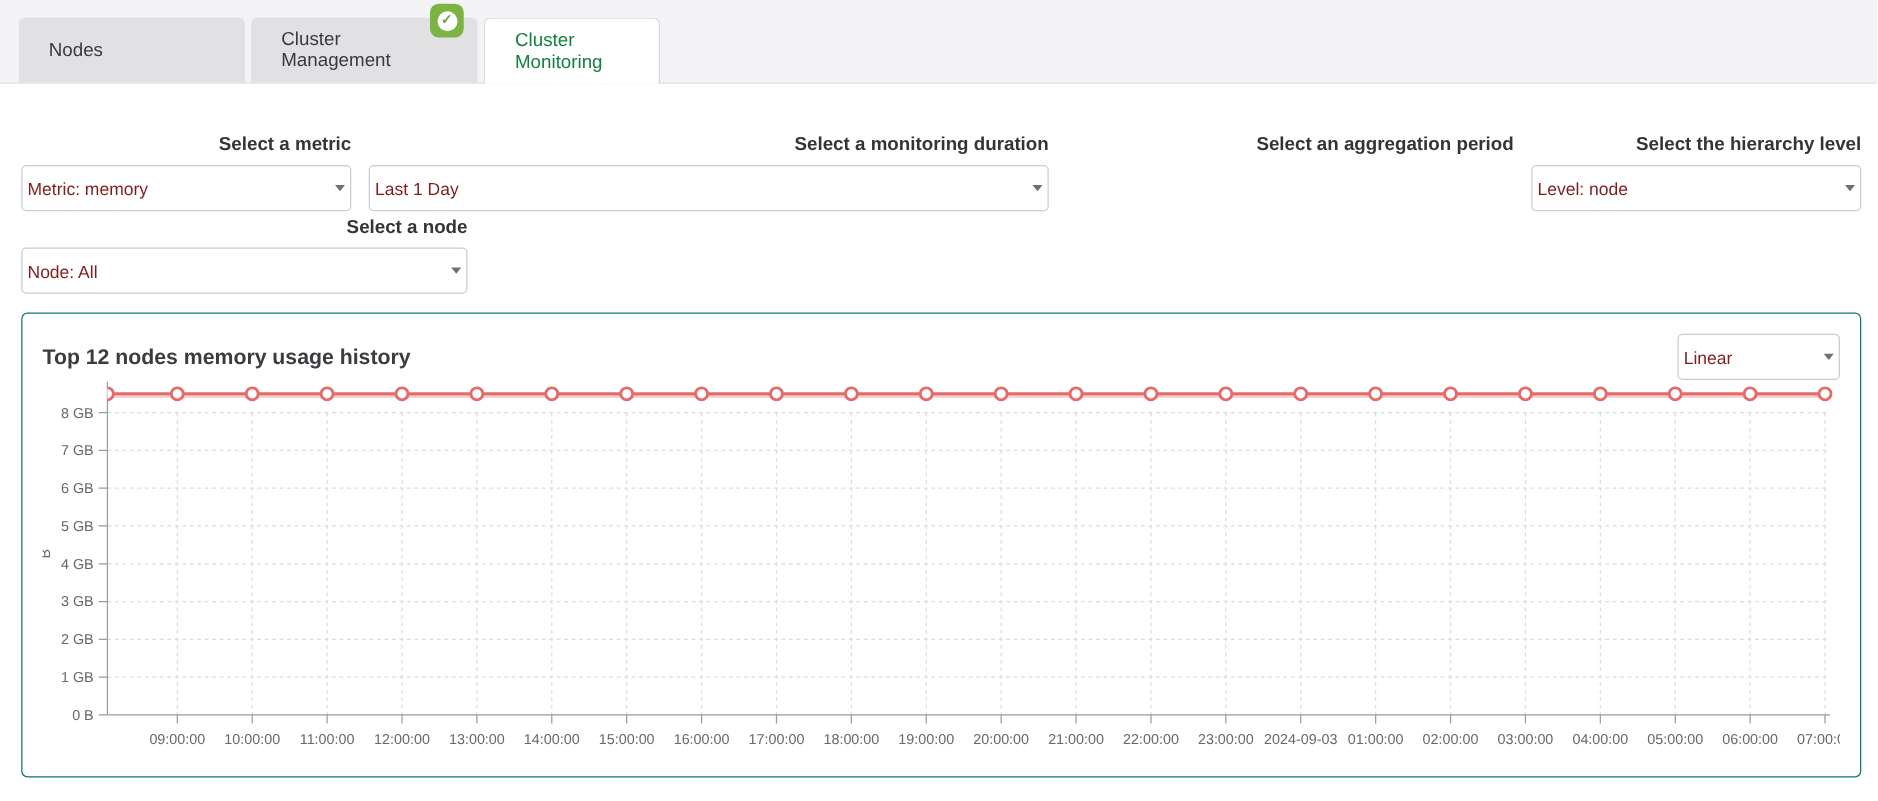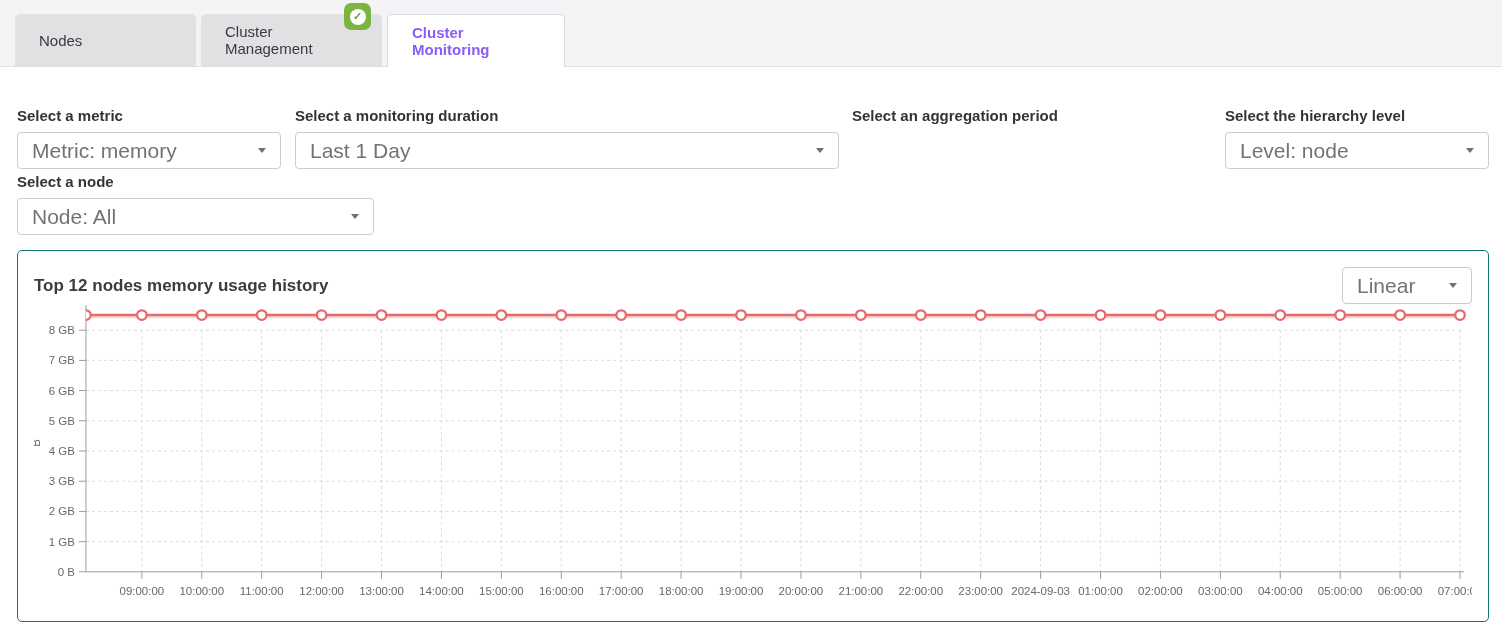--- a/index.html
+++ b/index.html
@@ -5,34 +5,34 @@
   html,body{margin:0;padding:0;background:#fff;font-family:"Liberation Sans",sans-serif;}
   .page{width:1502px;height:641px;overflow:hidden;background:#fff;}
 
   
   .tabbar{height:66px;background:#f4f4f6;border-bottom:1px solid #dedee4;
           display:flex;align-items:flex-end;gap:5px;padding-left:15px;box-sizing:content-box;}
   .tab{width:181px;height:52px;box-sizing:border-box;display:flex;align-items:center;
        padding:0 24px;border-radius:5px 5px 0 0;font-size:15px;line-height:17px;
        color:#3a3a3e;cursor:pointer;position:relative;}
   .tab.inactive{background:#e1e1e4;}
-  .tab.active{width:178px;height:53px;margin-bottom:-1px;background:#fff;
-              border:1px solid #d9d9e0;border-bottom:none;font-weight:bold;color:#8b5cf6;z-index:2;}
+  .tab.active{width:141px;height:53px;margin-bottom:-1px;background:#fff;
+              border:1px solid #d9d9e0;border-bottom:none;font-weight:normal;color:#15803d;z-index:2;}
   .badge{position:absolute;top:-11px;right:11px;width:27px;height:27px;border-radius:7px;
          background:#7cb443;display:flex;align-items:center;justify-content:center;}
   .badge .inner{width:16px;height:16px;border-radius:50%;background:#fff;display:flex;
          align-items:center;justify-content:center;font-size:11px;font-weight:bold;color:#6ba33a;line-height:1;}
 
   
-  .content{padding:40px 13px 0 17px;}
+  .content{padding:40px 13px 0 17px;text-align:right;}
   .frow{display:flex;}
   .fg label{display:block;font-size:15px;font-weight:bold;color:#343438;margin:0 0 8px 0;}
   .select{height:37px;box-sizing:border-box;border:1px solid #cbcbd2;border-radius:4px;background:#fff;
-          display:flex;align-items:center;justify-content:space-between;padding:0 14px;
-          font-size:21px;color:#737373;cursor:pointer;}
+          display:flex;align-items:center;justify-content:space-between;padding:0 4px;
+          font-size:14px;color:#7f1d1d;cursor:pointer;}
   .caret{width:0;height:0;border-left:4.5px solid transparent;border-right:4.5px solid transparent;
          border-top:5.5px solid #6f6f74;flex:none;margin-left:8px;}
   .w-metric{width:264px;margin-right:14px;}
   .w-duration{width:544px;margin-right:13px;}
   .w-agg{width:359px;margin-right:14px;}
   .w-level{width:264px;}
   .w-node{width:357px;}
   .frow2{margin-top:4px;}
 
   

